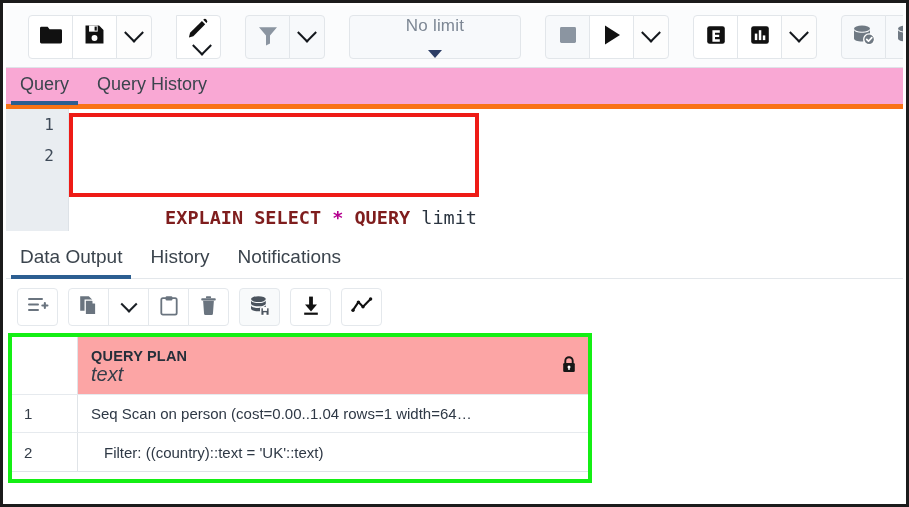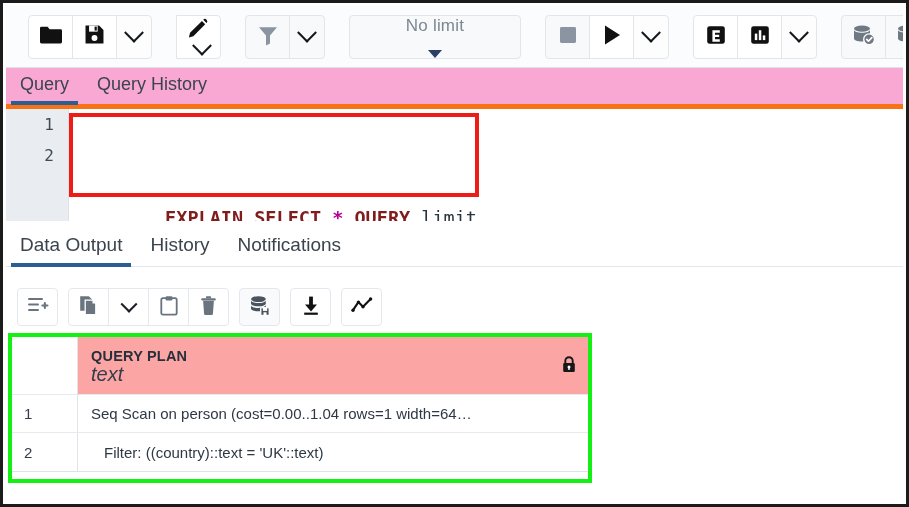--- a/index.html
+++ b/index.html
@@ -167,21 +167,21 @@
     box-sizing: border-box;
     pointer-events: none;
     z-index: 30;
   }
 
   
   .lower-tabbar {
     position: absolute;
     left: 3px;
     right: 3px;
-    top: 218px;
+    top: 230px;
     height: 46px;
     background: #ffffff;
     border-bottom: 1px solid #e3e7eb;
     display: flex;
     align-items: flex-end;
     box-sizing: border-box;
   }
   .lower-tabbar .tab { font-size: 19px; padding-bottom: 10px; }
 
   

